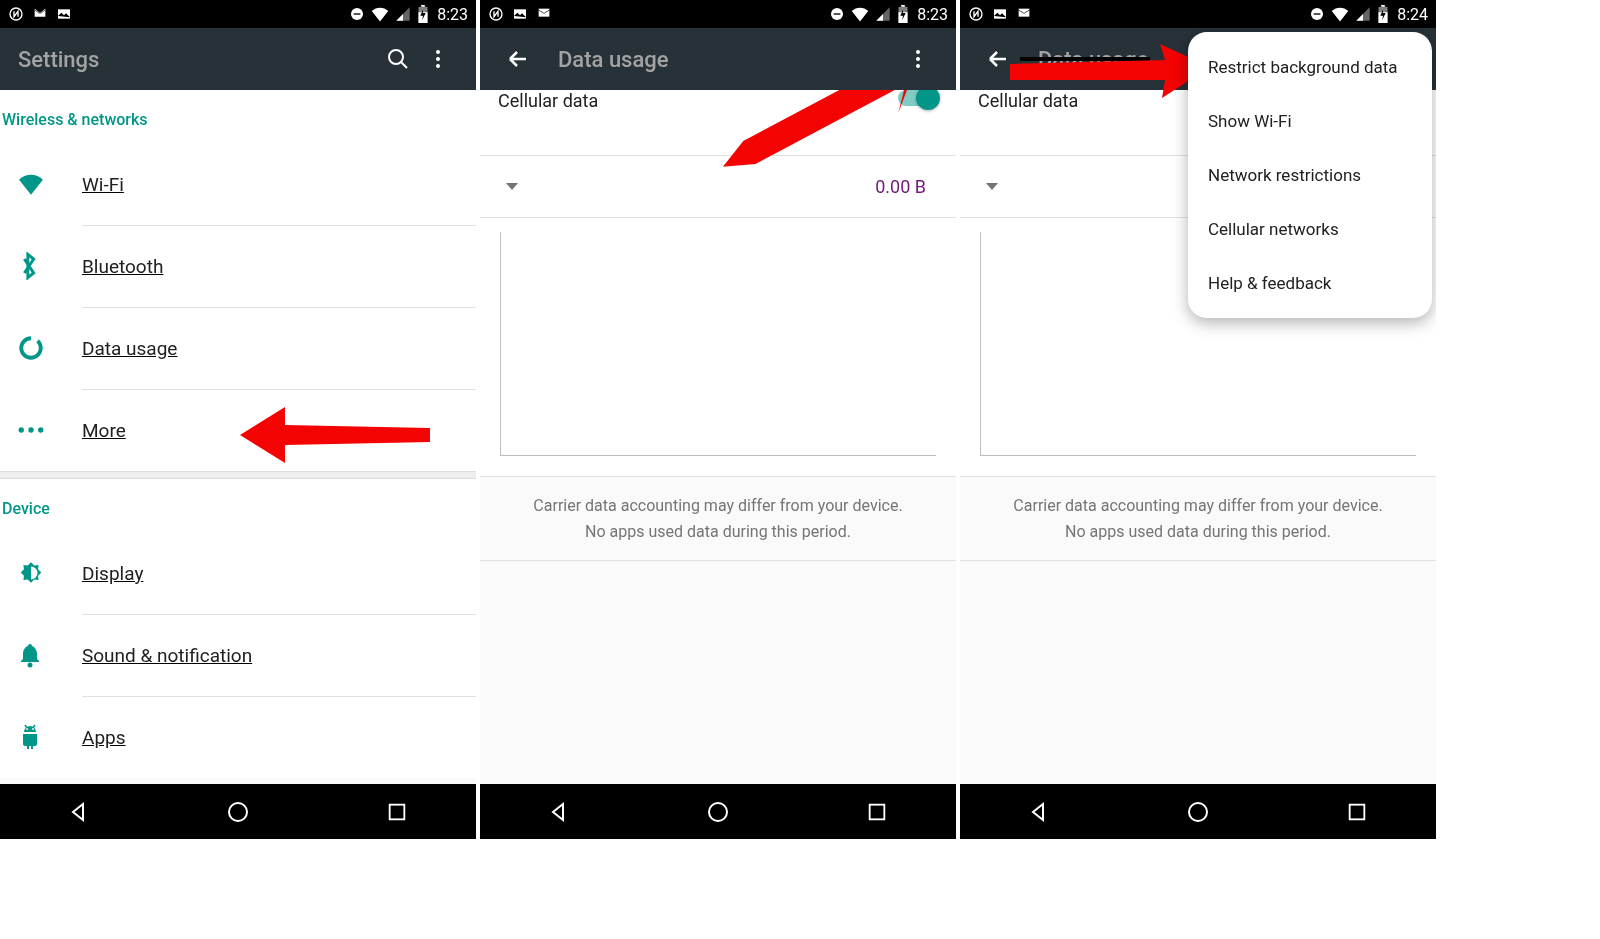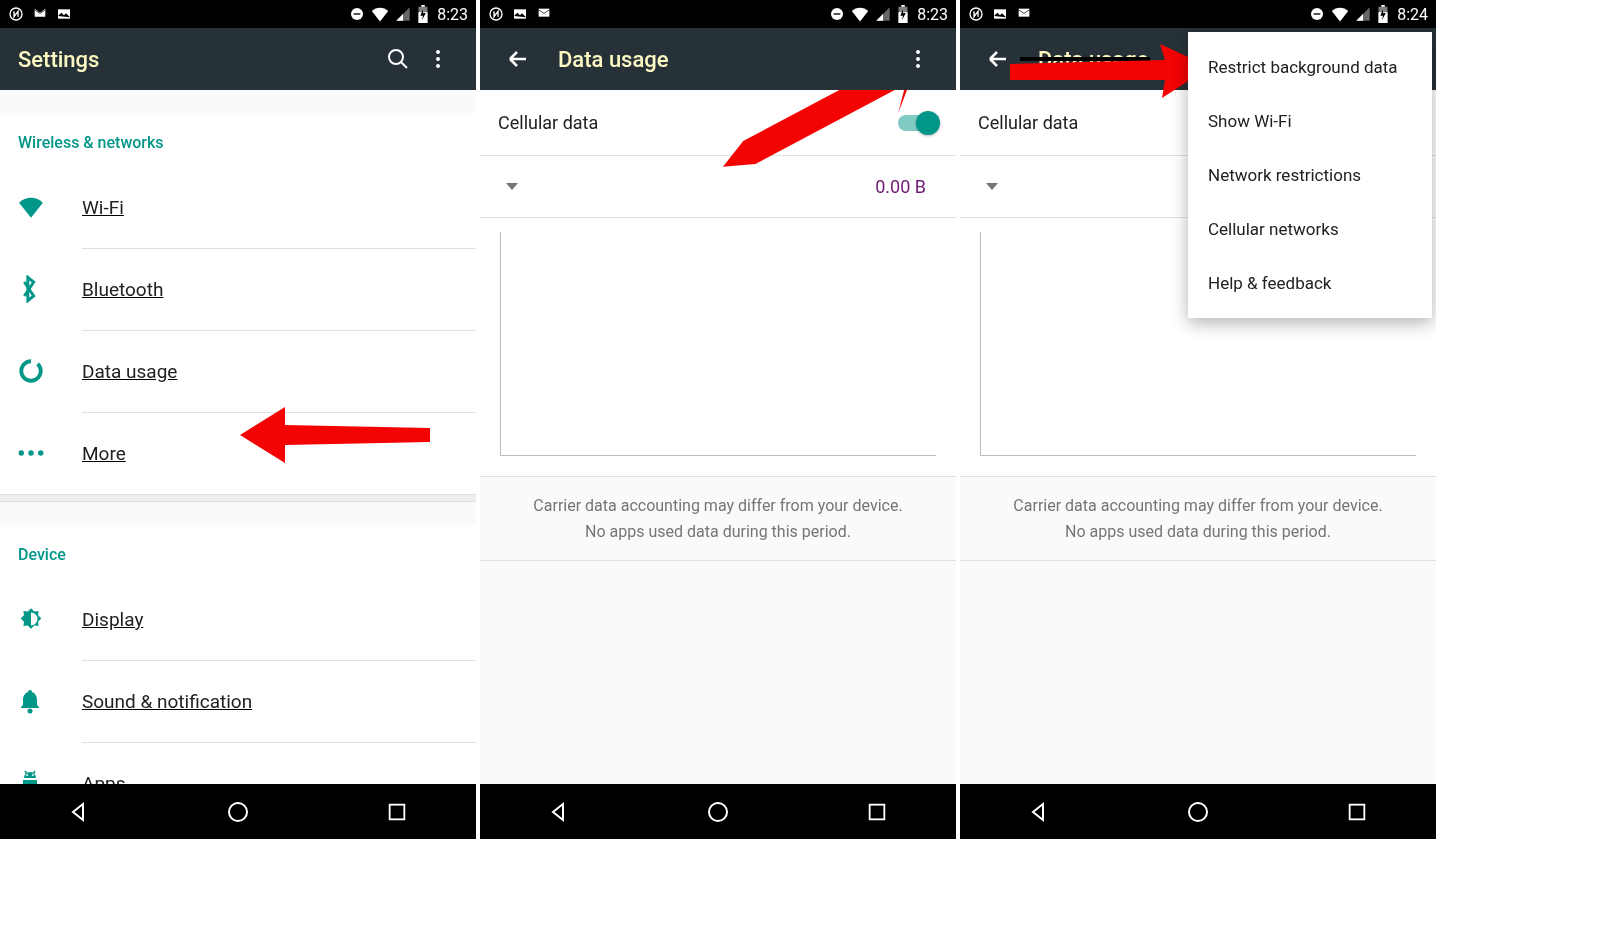--- a/index.html
+++ b/index.html
@@ -30,21 +30,21 @@
     padding: 0 8px;
     font-size: 16px;
   }
   .status-left { display: flex; gap: 8px; align-items: center; }
   .status-right { margin-left: auto; display: flex; gap: 6px; align-items: center; }
   .status-right span:last-child { margin-left: 2px; }
 
   .app-bar {
     height: 62px;
     background: #263238;
-    color: #fef9c3;
+    color: #a3a3a3;
     display: flex;
     align-items: center;
     padding: 0 18px;
     position: relative;
     z-index: 1;
   }
   .app-bar-title {
     font-size: 22px;
     font-weight: 500;
   }
@@ -57,22 +57,21 @@
     background: #fafafa;
     overflow-y: hidden;
     position: relative;
   }
 
   .section-white { background: #fff; }
   .section-header {
     color: #009688;
     font-size: 16px;
     font-weight: 500;
-    padding: 20px 18px 14px;
-    margin-top: 23px;
+    padding: 20px 2px 14px;
   }
   .list-item {
     display: flex;
     align-items: center;
     height: 82px;
     padding: 0 18px;
     cursor: pointer;
     position: relative;
     text-decoration: underline;
   }
@@ -97,21 +96,21 @@
   }
   .section-divider {
     height: 8px;
     background: #eeeeee;
     border-top: 1px solid #ddd;
     border-bottom: 1px solid #ddd;
   }
 
   .toggle-row {
     display: flex;
-    align-items: center;
+    align-items: flex-start;
     height: 66px;
     padding: 0 18px;
     background: #fff;
     border-bottom: 1px solid #e0e0e0;
   }
   .toggle-row .label {
     flex: 1;
     font-size: 18px;
     color: #212121;
   }
@@ -193,20 +192,21 @@
   
   .popup-menu {
     position: absolute;
     top: 32px;
     right: 4px;
     width: 244px;
     background: #fff;
     box-shadow: 0 5px 16px rgba(0,0,0,.3);
     padding: 8px 0;
     z-index: 20;
+    border-radius: 19px;
   }
   .popup-item {
     height: 54px;
     display: flex;
     align-items: center;
     padding: 0 20px;
     font-size: 17px;
     color: #212121;
     cursor: pointer;
   }

